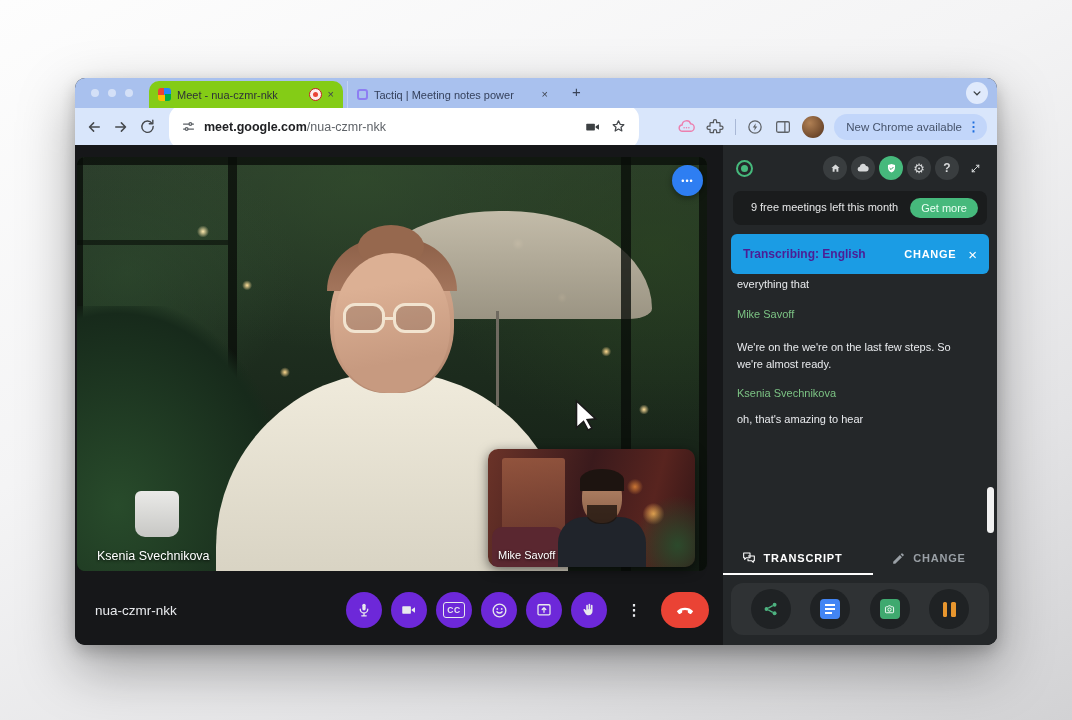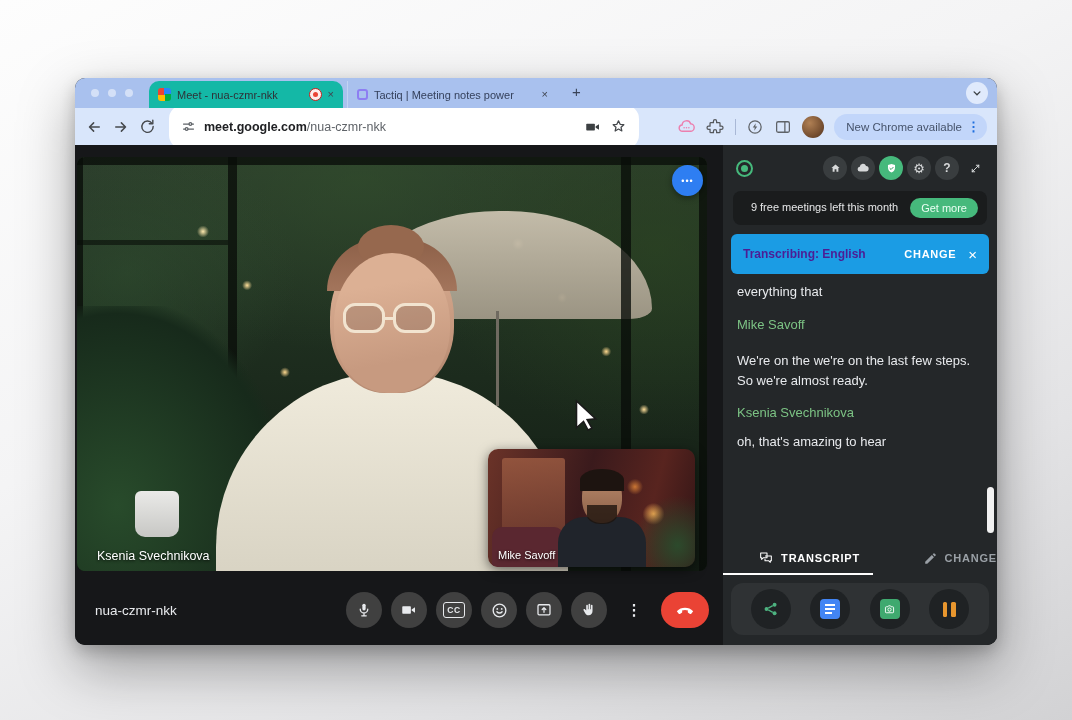--- a/index.html
+++ b/index.html
@@ -13,21 +13,21 @@
     position:absolute; left:75px; top:78px; width:922px; height:567px;
     border-radius:10px; overflow:hidden; display:flex; flex-direction:column;
     box-shadow:0 22px 55px rgba(0,0,0,.35), 0 6px 16px rgba(0,0,0,.2);
     background:#161719;
   }
   
   .tabstrip { height:30px; background:#a9c1ee; position:relative; flex:none; }
   .traffic { position:absolute; left:16px; top:11px; display:flex; gap:9px; }
   .tdot { width:8px; height:8px; border-radius:50%; background:rgba(255,255,255,.5); }
   .tab { position:absolute; top:3px; height:27px; display:flex; align-items:center; gap:6px; padding:0 9px; font-size:11px; }
-  .tab--active { left:74px; width:194px; background:#14b8a6; border-radius:10px 10px 0 0; color:#2f3237; }
+  .tab--active { left:74px; width:194px; background:#84cc16; border-radius:10px 10px 0 0; color:#2f3237; }
   .tab--inactive { left:272px; width:210px; color:#35415c; border-left:1px solid rgba(255,255,255,.3); }
   .tab-title { flex:1; white-space:nowrap; overflow:hidden; text-overflow:ellipsis; }
   .meet-favicon { width:13px; height:13px; border-radius:3px; flex:none;
     background:conic-gradient(#2684fc 0 25%, #00ac47 25% 50%, #ffba00 50% 75%, #ea4335 75%); }
   .tactiq-favicon { width:11px; height:11px; border-radius:3px; border:2px solid #8d7ef2; flex:none; }
   .rec { width:13px; height:13px; border-radius:50%; background:#fdeceb; border:1.5px solid #c5221f; display:flex; align-items:center; justify-content:center; flex:none; }
   .rec i { width:5px; height:5px; border-radius:50%; background:#ea4335; }
   .xglyph { color:#3f4550; font-size:11px; line-height:1; }
   .newtab { position:absolute; left:497px; top:5px; font-size:15px; color:#394358; }
   .tabsearch { position:absolute; right:9px; top:4px; width:22px; height:22px; border-radius:50%; background:#e0eafc; display:flex; align-items:center; justify-content:center; }
@@ -108,46 +108,46 @@
   .pip-hair { position:absolute; top:-4px; left:-2px; right:-2px; height:22px; border-radius:50% 50% 0 0; background:#1d1410; }
   .pip-beard { position:absolute; bottom:-1px; left:5px; right:5px; height:19px; border-radius:0 0 46% 46%; background:rgba(30,20,14,.8); }
   .pip-body { position:absolute; left:70px; top:68px; width:88px; height:54px; border-radius:26px 26px 0 0; background:#20242b; }
   .pip-name { position:absolute; left:10px; bottom:6px; color:#fff; font-size:11px; text-shadow:0 1px 3px rgba(0,0,0,.85); z-index:3; }
   
   .cursor { position:absolute; left:498px; top:254px; z-index:9; }
   
   .meet-bar { position:absolute; left:0; right:0; bottom:0; height:70px; display:flex; align-items:center; padding:0 14px 0 20px; }
   .meet-code { color:#e8eaed; font-size:13.5px; }
   .controls { margin-left:auto; display:flex; align-items:center; gap:9px; }
-  .ctl { width:36px; height:36px; border-radius:50%; background:#404040; display:flex; align-items:center; justify-content:center; }
+  .ctl { width:36px; height:36px; border-radius:50%; background:#6d28d9; display:flex; align-items:center; justify-content:center; }
   .ctl--plain { background:transparent; }
   .cc-box { border:1.6px solid #e8eaed; border-radius:3px; color:#e8eaed; font-size:8.5px; font-weight:bold; letter-spacing:.5px; padding:2px 3px; }
   .endcall { width:48px; height:36px; border-radius:18px; background:#ea4335; display:flex; align-items:center; justify-content:center; }
   
   .sidebar { width:274px; background:#242729; display:flex; flex-direction:column; min-height:0; flex:none; }
   .sb-head { display:flex; align-items:center; padding:11px 10px 6px 13px; flex:none; }
   .logo { width:17px; height:17px; border-radius:50%; border:2.5px solid #46b97c; display:flex; align-items:center; justify-content:center; }
   .logo i { width:7px; height:7px; border-radius:50%; background:#46b97c; }
   .sb-icons { margin-left:auto; display:flex; gap:4px; align-items:center; }
   .sbi { width:24px; height:24px; border-radius:50%; background:#393d3f; display:flex; align-items:center; justify-content:center; color:#d7d9da; font-size:12px; font-weight:bold; }
   .sbi--shield { background:#46b97c; }
   .credits { margin:5px 10px 9px; background:#1a1c1d; border-radius:8px; display:flex; align-items:center; padding:7px 9px 7px 14px; gap:8px; flex:none; }
   .credits-text { color:#e6e7e8; font-size:11px; line-height:1.4; text-align:center; flex:1; }
   .getmore { background:#46b97c; color:#eafff3; font-size:11px; padding:4px 11px; border-radius:11px; white-space:nowrap; }
   .banner { margin:0 8px; background:#1b9ce4; border-radius:6px; height:40px; display:flex; align-items:center; padding:0 12px; gap:8px; flex:none; }
   .banner-label { color:#4c1d95; font-size:12px; font-weight:bold; flex:1; }
   .change { color:#fff; font-size:11px; font-weight:bold; letter-spacing:.7px; margin-right:4px; }
   .banner-x { color:#fff; font-size:15px; line-height:1; }
-  .transcript { flex:1; min-height:0; overflow:hidden; position:relative; padding:8px 18px 0 14px; color:#e8eaed; font-size:13px; line-height:1.5; }
+  .transcript { flex:1; min-height:0; overflow:hidden; position:relative; padding:2px 18px 0 14px; color:#e8eaed; font-size:11px; line-height:1.5; }
   .speaker { color:#7cc384; margin:13px 0 9px; }
   .para { margin:0 0 9px; }
   .thumb { position:absolute; right:3px; bottom:8px; width:7px; height:46px; border-radius:4px; background:#f1f1f1; }
   .sb-tabs { flex:none; height:34px; display:flex; position:relative; }
   .tab-underline { position:absolute; left:0; bottom:0; width:150px; height:2.5px; background:#fff; }
-  .sb-tab { flex:1; display:flex; align-items:center; justify-content:flex-end; gap:7px; font-size:11px; font-weight:bold; letter-spacing:.8px; }
+  .sb-tab { flex:1; display:flex; align-items:center; justify-content:center; gap:7px; font-size:11px; font-weight:bold; letter-spacing:.8px; }
   .sb-tab--active { color:#fff; }
   .sb-tab--idle { color:#9aa0a6; }
   .sb-foot { flex:none; margin:8px 8px 10px; background:#2f3234; border-radius:12px; height:52px; display:flex; align-items:center; justify-content:space-around; padding:0 10px; }
   .fbtn { width:40px; height:40px; border-radius:50%; background:#1f2224; display:flex; align-items:center; justify-content:center; }
   .docs-sq { width:20px; height:20px; background:#4285f4; border-radius:4px;
     background-image:linear-gradient(#fff,#fff),linear-gradient(#fff,#fff),linear-gradient(#fff,#fff);
     background-size:10px 2px,10px 2px,7px 2px; background-position:5px 5px,5px 9px,5px 13px; background-repeat:no-repeat; }
   .cam-sq { width:20px; height:20px; background:#3fa96f; border-radius:4px; display:flex; align-items:center; justify-content:center; }
   .pause-bars { display:flex; gap:4px; }
   .pause-bars i { width:4.5px; height:15px; background:#e8962e; border-radius:1.5px; }

